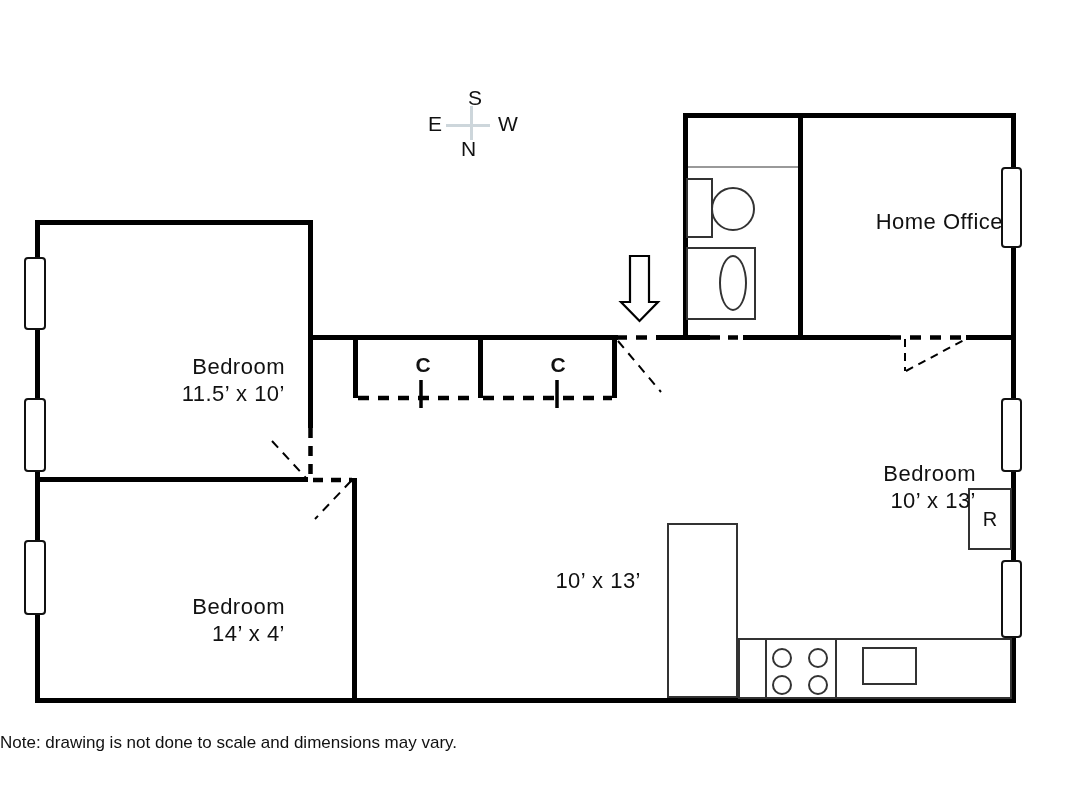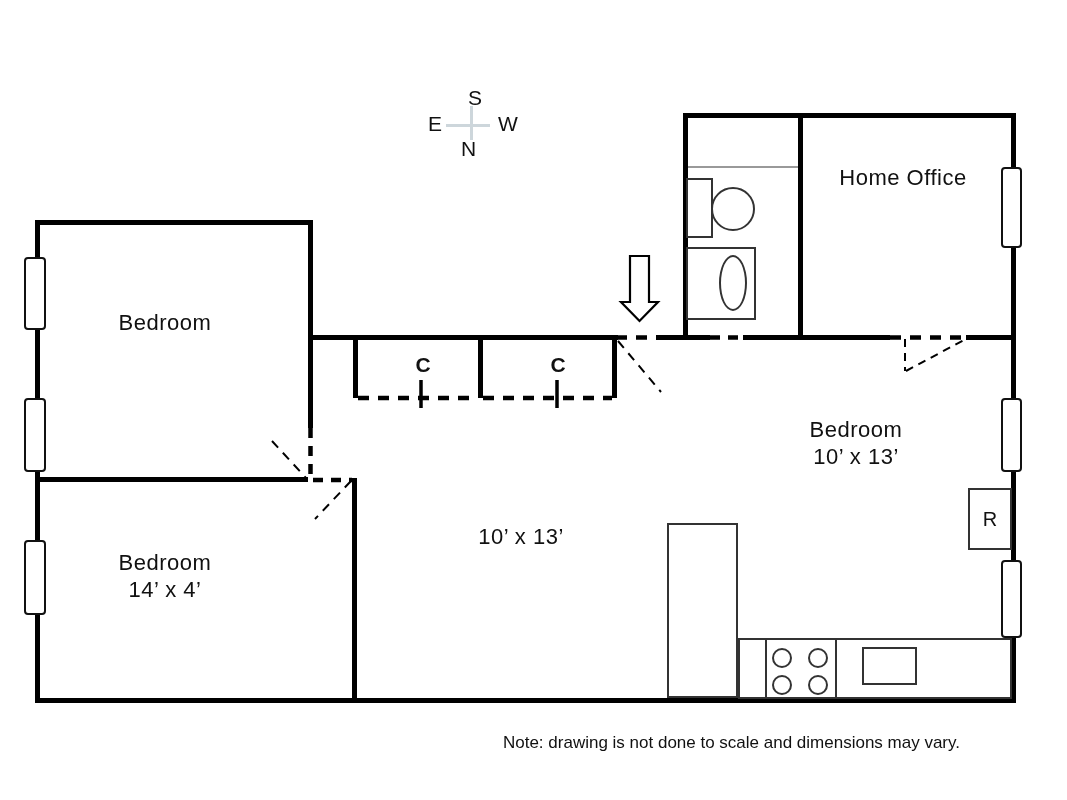--- a/index.html
+++ b/index.html
@@ -8,29 +8,30 @@
     font-family:"Liberation Sans", sans-serif;color:#111;
   }
   .wall{position:absolute;background:#000;}
   .window{
     position:absolute;background:#fff;border:2px solid #111;border-radius:4px;
     box-sizing:border-box;
   }
   .fixture{position:absolute;background:#fff;border:2px solid #333;box-sizing:border-box;}
   .round{border-radius:50%;}
   .room-label{
-    position:absolute;text-align:center;font-size:22px;line-height:27px;color:#111;
+    position:absolute;text-align:right;font-size:22px;line-height:27px;color:#111;
     letter-spacing:0.5px;
+    margin-top:44px;
   }
   .small-label{position:absolute;text-align:center;font-size:21px;font-weight:700;color:#111;}
   .compass-letter{position:absolute;font-size:21px;color:#111;}
   .compass-line{position:absolute;background:#cdd6db;}
   #svg-overlay{position:absolute;left:0;top:0;width:1067px;height:800px;pointer-events:none;}
   #note{
-    position:absolute;left:0;top:733px;width:960px;text-align:right;font-size:17px;color:#111;
+    position:absolute;left:0;top:733px;width:960px;text-align:left;font-size:17px;color:#111;
   }
   #fridge-label{
     position:absolute;left:968px;top:488px;width:44px;height:62px;display:flex;
     align-items:center;justify-content:center;font-size:20px;color:#111;
   }
 </style>
 </head>
 <body>
 
 <div id="canvas">
@@ -108,20 +109,21 @@
     <line x1="272" y1="441" x2="307" y2="479" stroke="#000" stroke-width="2" stroke-dasharray="9 7"></line>
     <line x1="351" y1="481" x2="315" y2="519" stroke="#000" stroke-width="2" stroke-dasharray="9 7"></line>
     <line x1="905" y1="339" x2="905" y2="371" stroke="#000" stroke-width="2" stroke-dasharray="8 6"></line>
     <line x1="906" y1="371" x2="964" y2="340" stroke="#000" stroke-width="2" stroke-dasharray="8 6"></line>
 
     <polygon points="630,256 649,256 649,302 658,302 639.5,321 621,302 630,302" fill="#ffffff" stroke="#000" stroke-width="2.2"></polygon>
   </svg>
 
   <div class="room-label" style="left:45px;top:309px;width:240px;">
     <div>Bedroom</div>
+    <div>11.5’  x 10’</div>
   </div>
   <div class="room-label" style="left:45px;top:549px;width:240px;">
     <div>Bedroom</div>
     <div>14’  x 4’</div>
   </div>
   <div class="room-label" style="left:401px;top:523px;width:240px;">
     <div>10’  x 13’</div>
   </div>
   <div class="room-label" style="left:736px;top:416px;width:240px;">
     <div>Bedroom</div>

